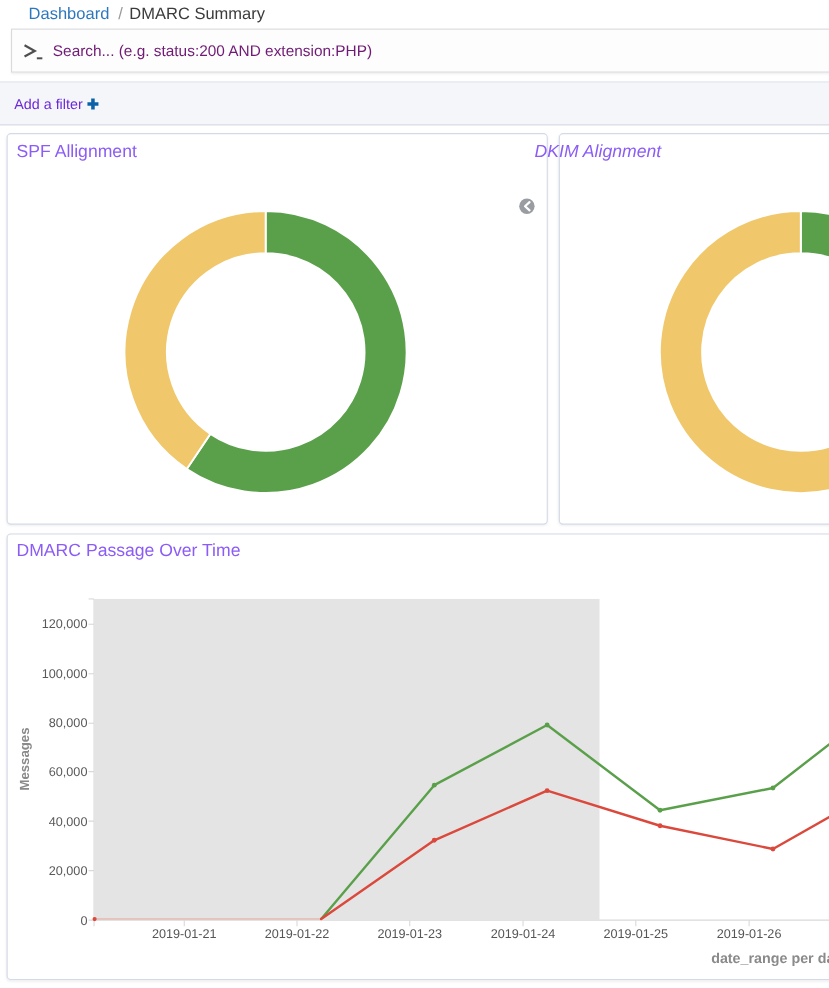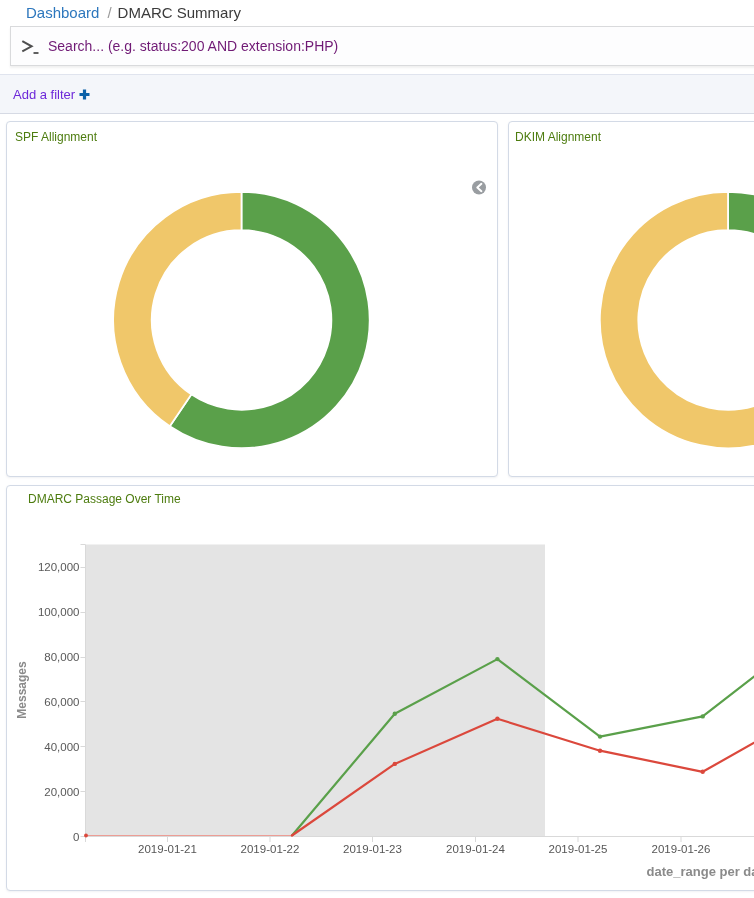--- a/index.html
+++ b/index.html
@@ -18,24 +18,24 @@
 #fbar{left:0;top:74px;width:754px;height:38px;background:#f4f6fa;
   border-top:1px solid #e0e4ee;border-bottom:1px solid #d6dae4;box-sizing:content-box;}
 #addf{left:13px;top:87px;font-size:13px;color:#6d28d9;}
 #addf svg{vertical-align:-1px;margin-left:4px;}
 
 .panel{position:absolute;background:#fff;border:1px solid #d3dae6;border-radius:4px;
   box-sizing:border-box;box-shadow:0 1px 2px rgba(130,140,160,0.12);}
 #p1{left:6px;top:121px;width:492px;height:356px;}
 #p2{left:508px;top:121px;width:440px;height:356px;}
 #p3{left:6px;top:485px;width:940px;height:406px;}
-.ptitle{position:absolute;font-size:12px;color:#4d7c0f;}
+.ptitle{position:absolute;font-size:16px;color:#8b5cf6;}
 #t1{left:15px;top:130px;}
-#t2{left:515px;top:130px;}
-#t3{left:28px;top:492px;}
+#t2{left:486px;top:130px;font-style:italic;}
+#t3{left:15px;top:492px;}
 #ovl{left:0;top:0;}
 </style>
 </head>
 <body>
 <div id="p1" class="panel"></div>
 <div id="p2" class="panel"></div>
 <div id="p3" class="panel"></div>
 <div id="crumb" class="abs"><a>Dashboard</a><span class="sep">/</span><span>DMARC Summary</span></div>
 <div id="qbar" class="abs"></div>
 <div id="qph" class="abs">Search... (e.g. status:200 AND extension:PHP)</div>

